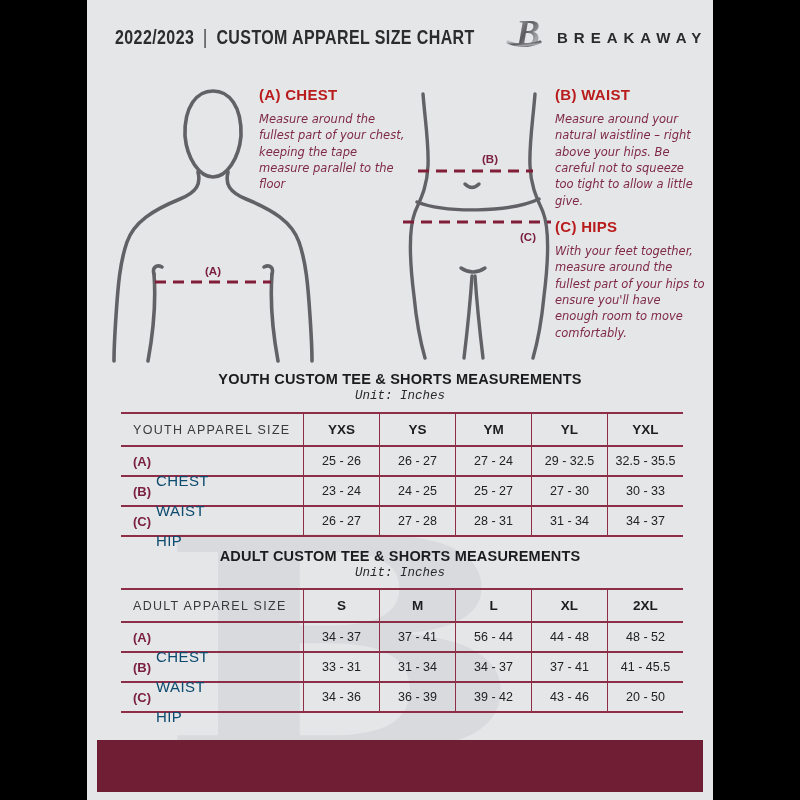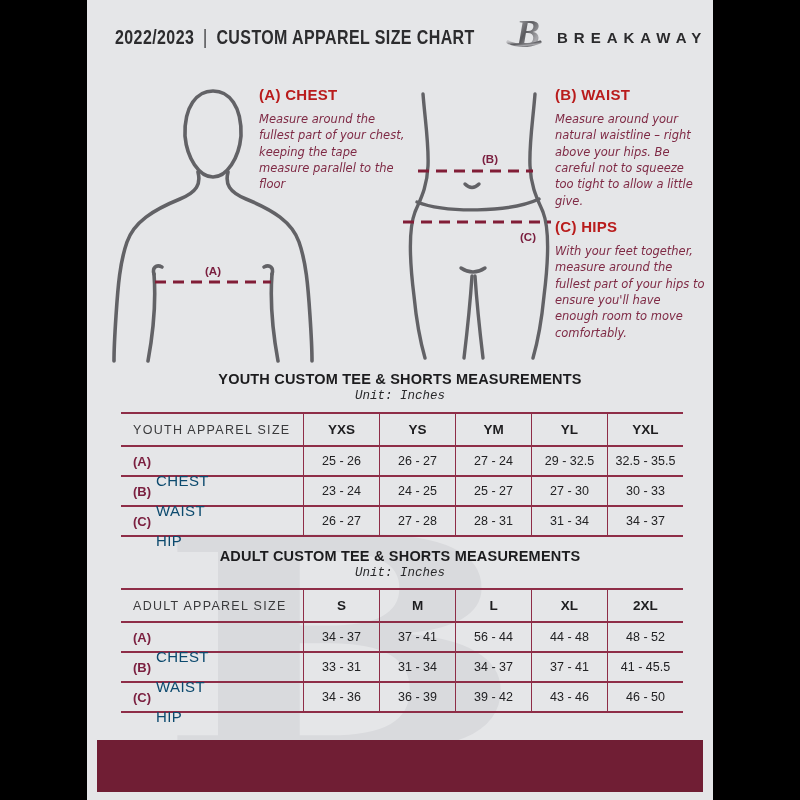--- a/index.html
+++ b/index.html
@@ -230,19 +230,19 @@
       </div>
       <div class="t-row">
         <div class="t-cell label">
             <span class="pfx">(C)</span>
             <span class="lbl">HIP</span>
           </div>
         <div class="t-cell">34 - 36</div>
         <div class="t-cell">36 - 39</div>
         <div class="t-cell">39 - 42</div>
         <div class="t-cell">43 - 46</div>
-        <div class="t-cell">46 - 50</div>
+        <div class="t-cell">20 - 50</div>
       </div>
     </div>
 
     <div class="footer"></div>
   </div>
 </div>
 
 </body></html>

